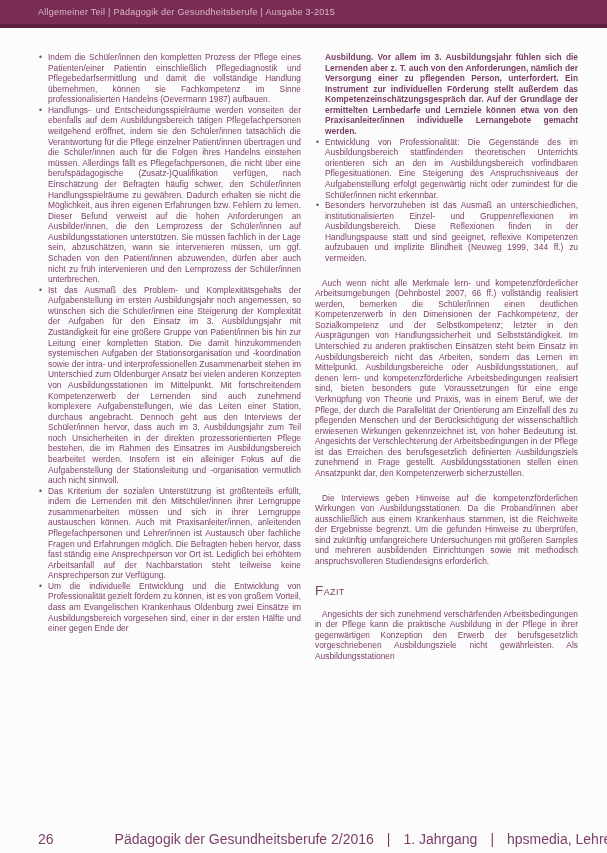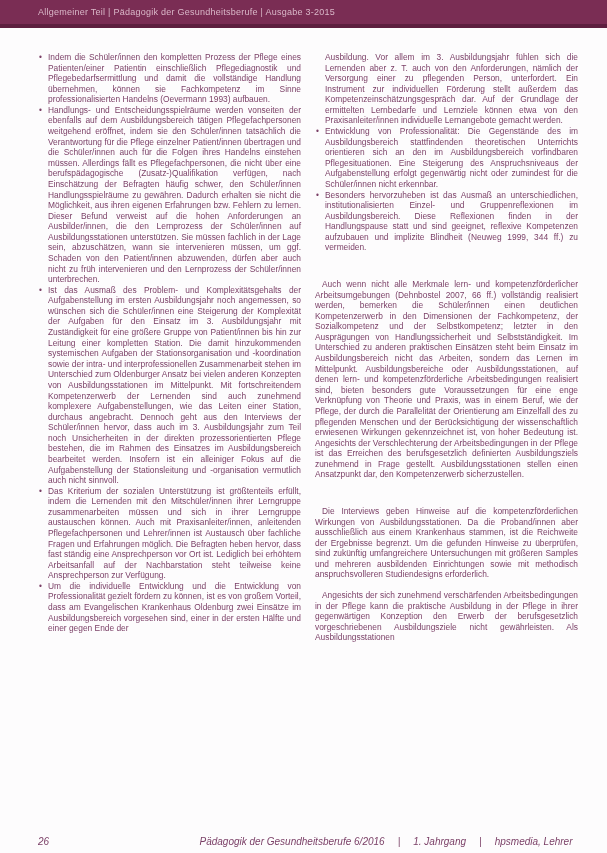--- a/index.html
+++ b/index.html
@@ -48,25 +48,25 @@
     position: relative;
     padding-left: 10px;
   }
   .bullet-item::before {
     content: "\2022";
     position: absolute;
     left: 1px;
     top: 0;
   }
 
-  .continuation { padding-left: 10px; }
+  .continuation { padding-left: 10px; font-weight: bold; }
 
   .para {
     text-indent: 7px;
-    margin-top: 26px;
+    margin-top: 14px;
   }
 
   .fazit-heading {
     font-variant: small-caps;
     font-weight: normal;
     font-size: 13.5px;
     letter-spacing: 0.4px;
     margin-top: 15px;
     margin-bottom: 4px;
     text-align: left;
@@ -74,23 +74,22 @@
   .fazit-text { text-indent: 7px; margin-top: 10px; }
 
   
   .footer {
     position: absolute;
     left: 38px;
     right: 29px;
     bottom: 6px;
     display: flex;
     align-items: flex-end;
-    font-size: 10px;
+    font-size: 14px;
     color: #7a3f66;
-    font-style: italic;
   }
   .footer .page-number { width: 80px; }
   .footer .journal-line {
     flex: 1;
     display: flex;
     justify-content: center;
     align-items: baseline;
     white-space: nowrap;
     transform: translateX(38px);
   }
@@ -101,42 +100,43 @@
 
 <div class="page">
 
   <div class="header-bar">
     <span class="header-title">Allgemeiner Teil | Pädagogik der Gesundheitsberufe | Ausgabe 3-2015</span>
   </div>
 
   <div class="content">
 
     <div class="col">
-      <div class="bullet-item">Indem die Schüler/innen den kompletten Prozess der Pflege eines Patienten/einer Patientin einschließlich Pflegediagnostik und Pflegebedarfsermittlung und damit die vollständige Handlung übernehmen, können sie Fachkompetenz im Sinne professionalisierten Handelns (Oevermann 1993) aufbauen.</div>
+      <div class="bullet-item">Indem die Schüler/innen den kompletten Prozess der Pflege eines Patienten/einer Patientin einschließlich Pflegediagnostik und Pflegebedarfsermittlung und damit die vollständige Handlung übernehmen, können sie Fachkompetenz im Sinne professionalisierten Handelns (Oevermann 1987) aufbauen.</div>
       <div class="bullet-item">Handlungs- und Entscheidungsspielräume werden vonseiten der ebenfalls auf dem Ausbildungsbereich tätigen Pflegefachpersonen weitgehend eröffnet, indem sie den Schüler/innen tatsächlich die Verantwortung für die Pflege einzelner Patient/innen übertragen und die Schüler/innen auch für die Folgen ihres Handelns einstehen müssen. Allerdings fällt es Pflegefachpersonen, die nicht über eine berufspädagogische (Zusatz-)Qualifikation verfügen, nach Einschätzung der Befragten häufig schwer, den Schüler/innen Handlungsspielräume zu gewähren. Dadurch erhalten sie nicht die Möglichkeit, aus ihren eigenen Erfahrungen bzw. Fehlern zu lernen. Dieser Befund verweist auf die hohen Anforderungen an Ausbilder/innen, die den Lernprozess der Schüler/innen auf Ausbildungsstationen unterstützen. Sie müssen fachlich in der Lage sein, abzuschätzen, wann sie intervenieren müssen, um ggf. Schaden von den Patient/innen abzuwenden, dürfen aber auch nicht zu früh intervenieren und den Lernprozess der Schüler/innen unterbrechen.</div>
       <div class="bullet-item">Ist das Ausmaß des Problem- und Komplexitätsgehalts der Aufgabenstellung im ersten Ausbildungsjahr noch angemessen, so wünschen sich die Schüler/innen eine Steigerung der Komplexität der Aufgaben für den Einsatz im 3. Ausbildungsjahr mit Zuständigkeit für eine größere Gruppe von Patient/innen bis hin zur Leitung einer kompletten Station. Die damit hinzukommenden systemischen Aufgaben der Stationsorganisation und -koordination sowie der intra- und interprofessionellen Zusammenarbeit stehen im Unterschied zum Oldenburger Ansatz bei vielen anderen Konzepten von Ausbildungsstationen im Mittelpunkt. Mit fortschreitendem Kompetenzerwerb der Lernenden sind auch zunehmend komplexere Aufgabenstellungen, wie das Leiten einer Station, durchaus angebracht. Dennoch geht aus den Interviews der Schüler/innen hervor, dass auch im 3. Ausbildungsjahr zum Teil noch Unsicherheiten in der direkten prozessorientierten Pflege bestehen, die im Rahmen des Einsatzes im Ausbildungsbereich bearbeitet werden. Insofern ist ein alleiniger Fokus auf die Aufgabenstellung der Stationsleitung und -organisation vermutlich auch nicht sinnvoll.</div>
       <div class="bullet-item">Das Kriterium der sozialen Unterstützung ist größtenteils erfüllt, indem die Lernenden mit den Mitschüler/innen ihrer Lerngruppe zusammenarbeiten müssen und sich in ihrer Lerngruppe austauschen können. Auch mit Praxisanleiter/innen, anleitenden Pflegefachpersonen und Lehrer/innen ist Austausch über fachliche Fragen und Erfahrungen möglich. Die Befragten heben hervor, dass fast ständig eine Ansprechperson vor Ort ist. Lediglich bei erhöhtem Arbeitsanfall auf der Nachbarstation steht teilweise keine Ansprechperson zur Verfügung.</div>
       <div class="bullet-item">Um die individuelle Entwicklung und die Entwicklung von Professionalität gezielt fördern zu können, ist es von großem Vorteil, dass am Evangelischen Krankenhaus Oldenburg zwei Einsätze im Ausbildungsbereich vorgesehen sind, einer in der ersten Hälfte und einer gegen Ende der</div>
     </div>
 
     <div class="col">
       <div class="continuation">Ausbildung. Vor allem im 3. Ausbildungsjahr fühlen sich die Lernenden aber z. T. auch von den Anforderungen, nämlich der Versorgung einer zu pflegenden Person, unterfordert. Ein Instrument zur individuellen Förderung stellt außerdem das Kompetenzeinschätzungsgespräch dar. Auf der Grundlage der ermittelten Lernbedarfe und Lernziele können etwa von den Praxisanleiter/innen individuelle Lernangebote gemacht werden.</div>
       <div class="bullet-item">Entwicklung von Professionalität: Die Gegenstände des im Ausbildungsbereich stattfindenden theoretischen Unterrichts orientieren sich an den im Ausbildungsbereich vorfindbaren Pflegesituationen. Eine Steigerung des Anspruchsniveaus der Aufgabenstellung erfolgt gegenwärtig nicht oder zumindest für die Schüler/innen nicht erkennbar.</div>
       <div class="bullet-item">Besonders hervorzuheben ist das Ausmaß an unterschiedlichen, institutionalisierten Einzel- und Gruppenreflexionen im Ausbildungsbereich. Diese Reflexionen finden in der Handlungspause statt und sind geeignet, reflexive Kompetenzen aufzubauen und implizite Blindheit (Neuweg 1999, 344 ff.) zu vermeiden.</div>
       <div class="para">Auch wenn nicht alle Merkmale lern- und kompetenzförderlicher Arbeitsumgebungen (Dehnbostel 2007, 66 ff.) vollständig realisiert werden, bemerken die Schüler/innen einen deutlichen Kompetenzerwerb in den Dimensionen der Fachkompetenz, der Sozialkompetenz und der Selbstkompetenz; letzter in den Ausprägungen von Handlungssicherheit und Selbstständigkeit. Im Unterschied zu anderen praktischen Einsätzen steht beim Einsatz im Ausbildungsbereich nicht das Arbeiten, sondern das Lernen im Mittelpunkt. Ausbildungsbereiche oder Ausbildungsstationen, auf denen lern- und kompetenzförderliche Arbeitsbedingungen realisiert sind, bieten besonders gute Voraussetzungen für eine enge Verknüpfung von Theorie und Praxis, was in einem Beruf, wie der Pflege, der durch die Parallelität der Orientierung am Einzelfall des zu pflegenden Menschen und der Berücksichtigung der wissenschaftlich erwiesenen Wirkungen gekennzeichnet ist, von hoher Bedeutung ist. Angesichts der Verschlechterung der Arbeitsbedingungen in der Pflege ist das Erreichen des berufsgesetzlich definierten Ausbildungsziels zunehmend in Frage gestellt. Ausbildungsstationen stellen einen Ansatzpunkt dar, den Kompetenzerwerb sicherzustellen.</div>
       <div class="para">Die Interviews geben Hinweise auf die kompetenzförderlichen Wirkungen von Ausbildungsstationen. Da die Proband/innen aber ausschließlich aus einem Krankenhaus stammen, ist die Reichweite der Ergebnisse begrenzt. Um die gefunden Hinweise zu überprüfen, sind zukünftig umfangreichere Untersuchungen mit größeren Samples und mehreren ausbildenden Einrichtungen sowie mit methodisch anspruchsvolleren Studiendesigns erforderlich.</div>
+      <h2 class="fazit-heading">Fazit</h2>
       <div class="fazit-text">Angesichts der sich zunehmend verschärfenden Arbeitsbedingungen in der Pflege kann die praktische Ausbildung in der Pflege in ihrer gegenwärtigen Konzeption den Erwerb der berufsgesetzlich vorgeschriebenen Ausbildungsziele nicht gewährleisten. Als Ausbildungsstationen</div>
     </div>
 
   </div>
 
   <div class="footer">
     <span class="page-number">26</span>
     <span class="journal-line">
-      <span>Pädagogik der Gesundheitsberufe 6/2016</span>
+      <span>Pädagogik der Gesundheitsberufe 2/2016</span>
       <span class="sep">|</span>
       <span>1. Jahrgang</span>
       <span class="sep">|</span>
       <span>hpsmedia, Lehrer</span>
     </span>
   </div>
 
 </div>
 
 </body></html>

